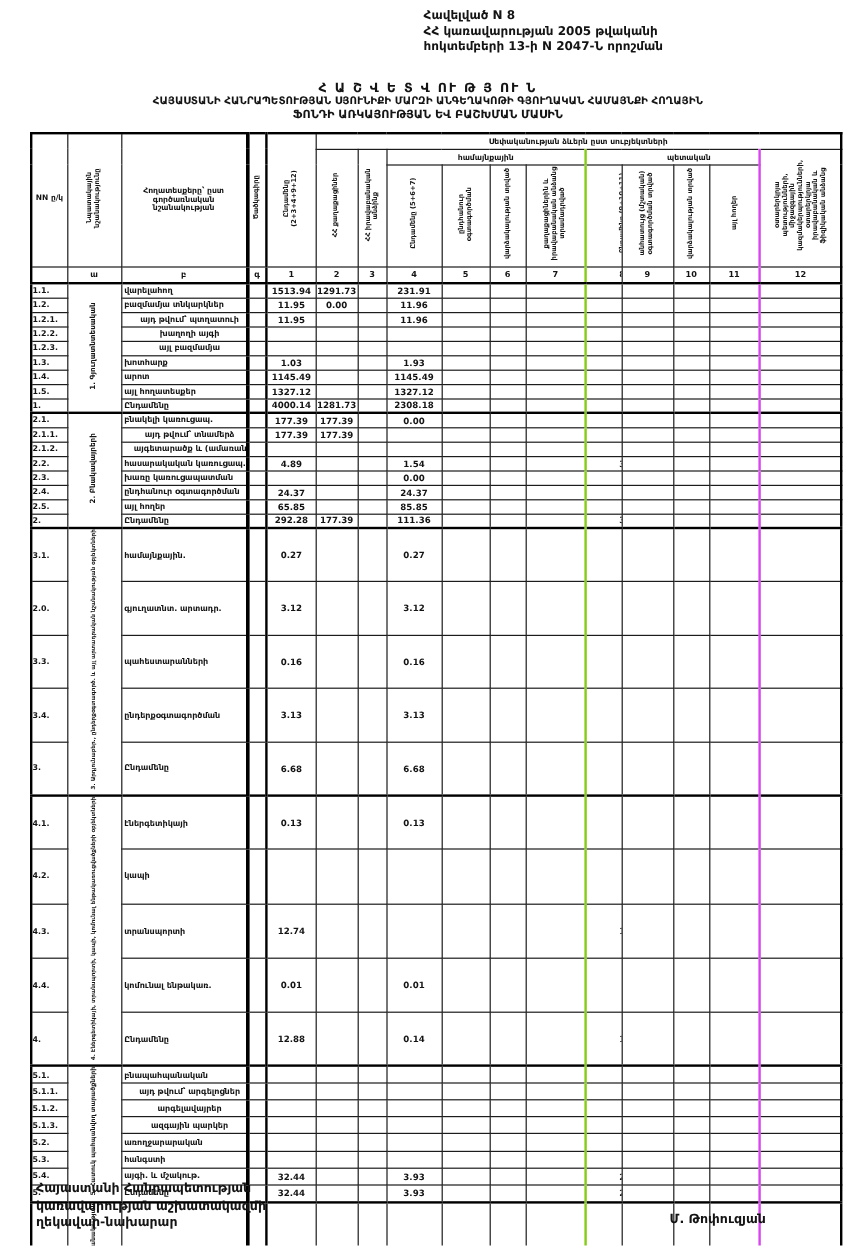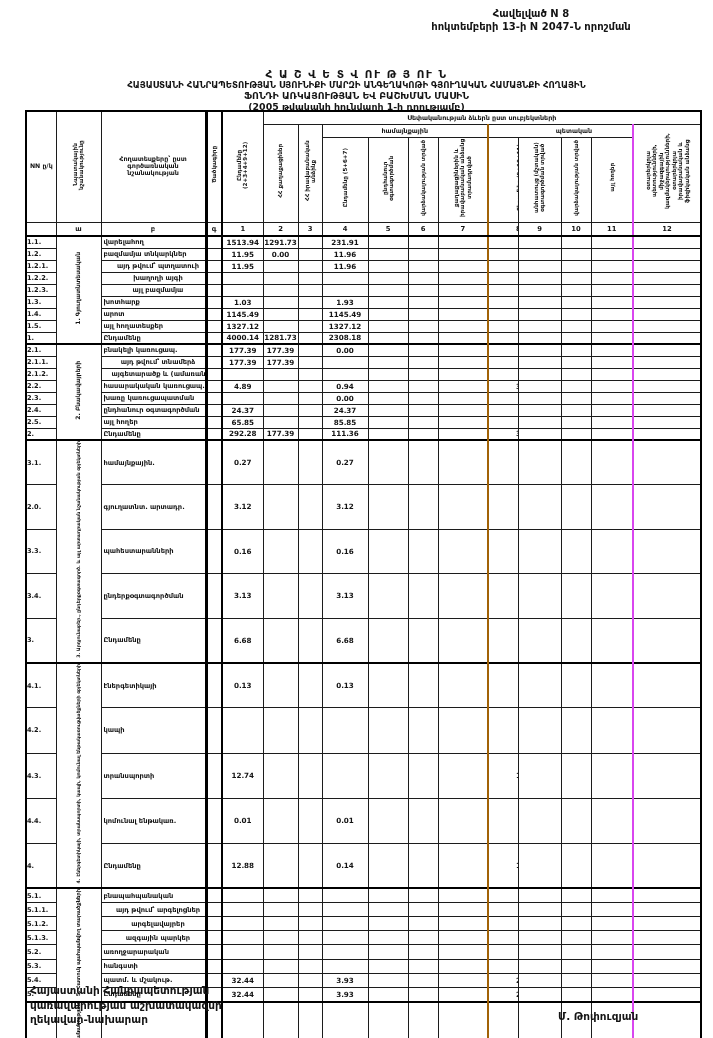--- a/index.html
+++ b/index.html
@@ -1,21 +1,21 @@
 <!DOCTYPE html>
 <html><head>
 <meta charset="utf-8">
 <style>
   html,body{margin:0;padding:0;}
   body{
     width:713px;height:1038px;position:relative;background:#ffffff;
     font-family:"DejaVu Sans",sans-serif;color:#141414;overflow:hidden;
   }
   .appendix{
-    position:absolute;top:7px;right:4px;width:356px;text-align:center;
+    position:absolute;top:7px;right:4px;width:356px;text-align:left;
     font-weight:bold;font-size:10px;line-height:13px;
   }
   .titleblock{position:absolute;top:68px;left:0;width:713px;text-align:center;font-weight:bold;}
   .t1{font-size:10.5px;letter-spacing:1.5px;}
   .t2{font-size:8.6px;}
   .t3{font-size:9.4px;}
   .t4{font-size:9.4px;}
 
   table{
     position:absolute;top:110px;left:25px;width:675px;
@@ -30,21 +30,21 @@
   .hr4{height:14px;}
   .band{font-size:6.4px;}
   .nnhead{font-size:6.2px;line-height:1.1;}
   .namehead{font-size:6.4px;line-height:1.15;padding:1px 2px;}
   .vtext{
     writing-mode:vertical-rl;transform:rotate(180deg);
     display:inline-block;max-height:80px;
     font-size:5.6px;line-height:1.15;font-weight:bold;
   }
   .code-col{border-left:3px solid #000;border-right:2px solid #000;}
-  .b8{border-left:2px solid #a16207;padding-left:27px;}
+  .b8{border-left:2px solid #84cc16;padding-left:27px;}
   .b12{border-left:2px solid #d946ef;}
   .idx{font-size:6.8px;border-bottom:2px solid #000;font-weight:bold;}
 
   tbody tr{height:12px;}
   tbody td{white-space:nowrap;}
   td.sec{text-align:center;}
   td.sec .vtext{max-height:none;}
   td.nn{font-size:6.6px;font-weight:bold;}
   td.name{font-size:6.7px;font-weight:bold;text-align:left;padding-left:2px;}
   td.name.indent{text-align:center;padding-left:10px;}
@@ -56,28 +56,28 @@
     position:absolute;left:30px;top:983px;
     font-size:10.5px;font-weight:bold;line-height:14.5px;
   }
   .signer{position:absolute;left:558px;top:1010px;font-size:10.5px;font-weight:bold;}
 </style>
 </head>
 <body>
 
 <div class="appendix">
   <div>Հավելված N 8</div>
+  <div>ՀՀ կառավարության 2005 թվականի</div>
   <div>հոկտեմբերի 13-ի N 2047-Ն որոշման</div>
 </div>
 
 <div class="titleblock">
   <div class="t1">Հ Ա Շ Վ Ե Տ Վ ՈՒ Թ Յ ՈՒ Ն</div>
   <div class="t2">ՀԱՅԱՍՏԱՆԻ ՀԱՆՐԱՊԵՏՈՒԹՅԱՆ ՍՅՈՒՆԻՔԻ ՄԱՐԶԻ ԱՆԳԵՂԱԿՈԹԻ ԳՅՈՒՂԱԿԱՆ ՀԱՄԱՅՆՔԻ ՀՈՂԱՅԻՆ</div>
   <div class="t3">ՖՈՆԴԻ ԱՌԿԱՅՈՒԹՅԱՆ ԵՎ ԲԱՇԽՄԱՆ ՄԱՍԻՆ</div>
-  <div class="t4">(2005 թվականի հունվարի 1-ի դրությամբ)</div>
 </div>
 
 <table>
   <colgroup>
     <col style="width:30px">
       <col style="width:45px">
       <col style="width:105px">
       <col style="width:16px">
     <col style="width:41px">
       <col style="width:35px">
@@ -344,21 +344,21 @@
         <td class="val"></td>
         <td class="val b12"></td>
       </tr>
       <tr class="">
         <td class="nn">2.2.</td>
         <td class="name">հասարակական կառուցապ.</td>
         <td class="code-col"></td>
         <td class="val">4.89</td>
         <td class="val"></td>
         <td class="val"></td>
-        <td class="val">0.94</td>
+        <td class="val">1.54</td>
         <td class="val"></td>
         <td class="val"></td>
         <td class="val"></td>
         <td class="val b8">3.51</td>
         <td class="val"></td>
         <td class="val"></td>
         <td class="val"></td>
         <td class="val b12"></td>
       </tr>
       <tr class="">
@@ -699,21 +699,21 @@
         <td class="val"></td>
         <td class="val"></td>
         <td class="val b8"></td>
         <td class="val"></td>
         <td class="val"></td>
         <td class="val"></td>
         <td class="val b12"></td>
       </tr>
       <tr class="">
         <td class="nn">5.4.</td>
-        <td class="name">պատմ. և մշակութ.</td>
+        <td class="name">այգի. և մշակութ.</td>
         <td class="code-col"></td>
         <td class="val">32.44</td>
         <td class="val"></td>
         <td class="val"></td>
         <td class="val">3.93</td>
         <td class="val"></td>
         <td class="val"></td>
         <td class="val"></td>
         <td class="val b8">28.51</td>
         <td class="val"></td>

